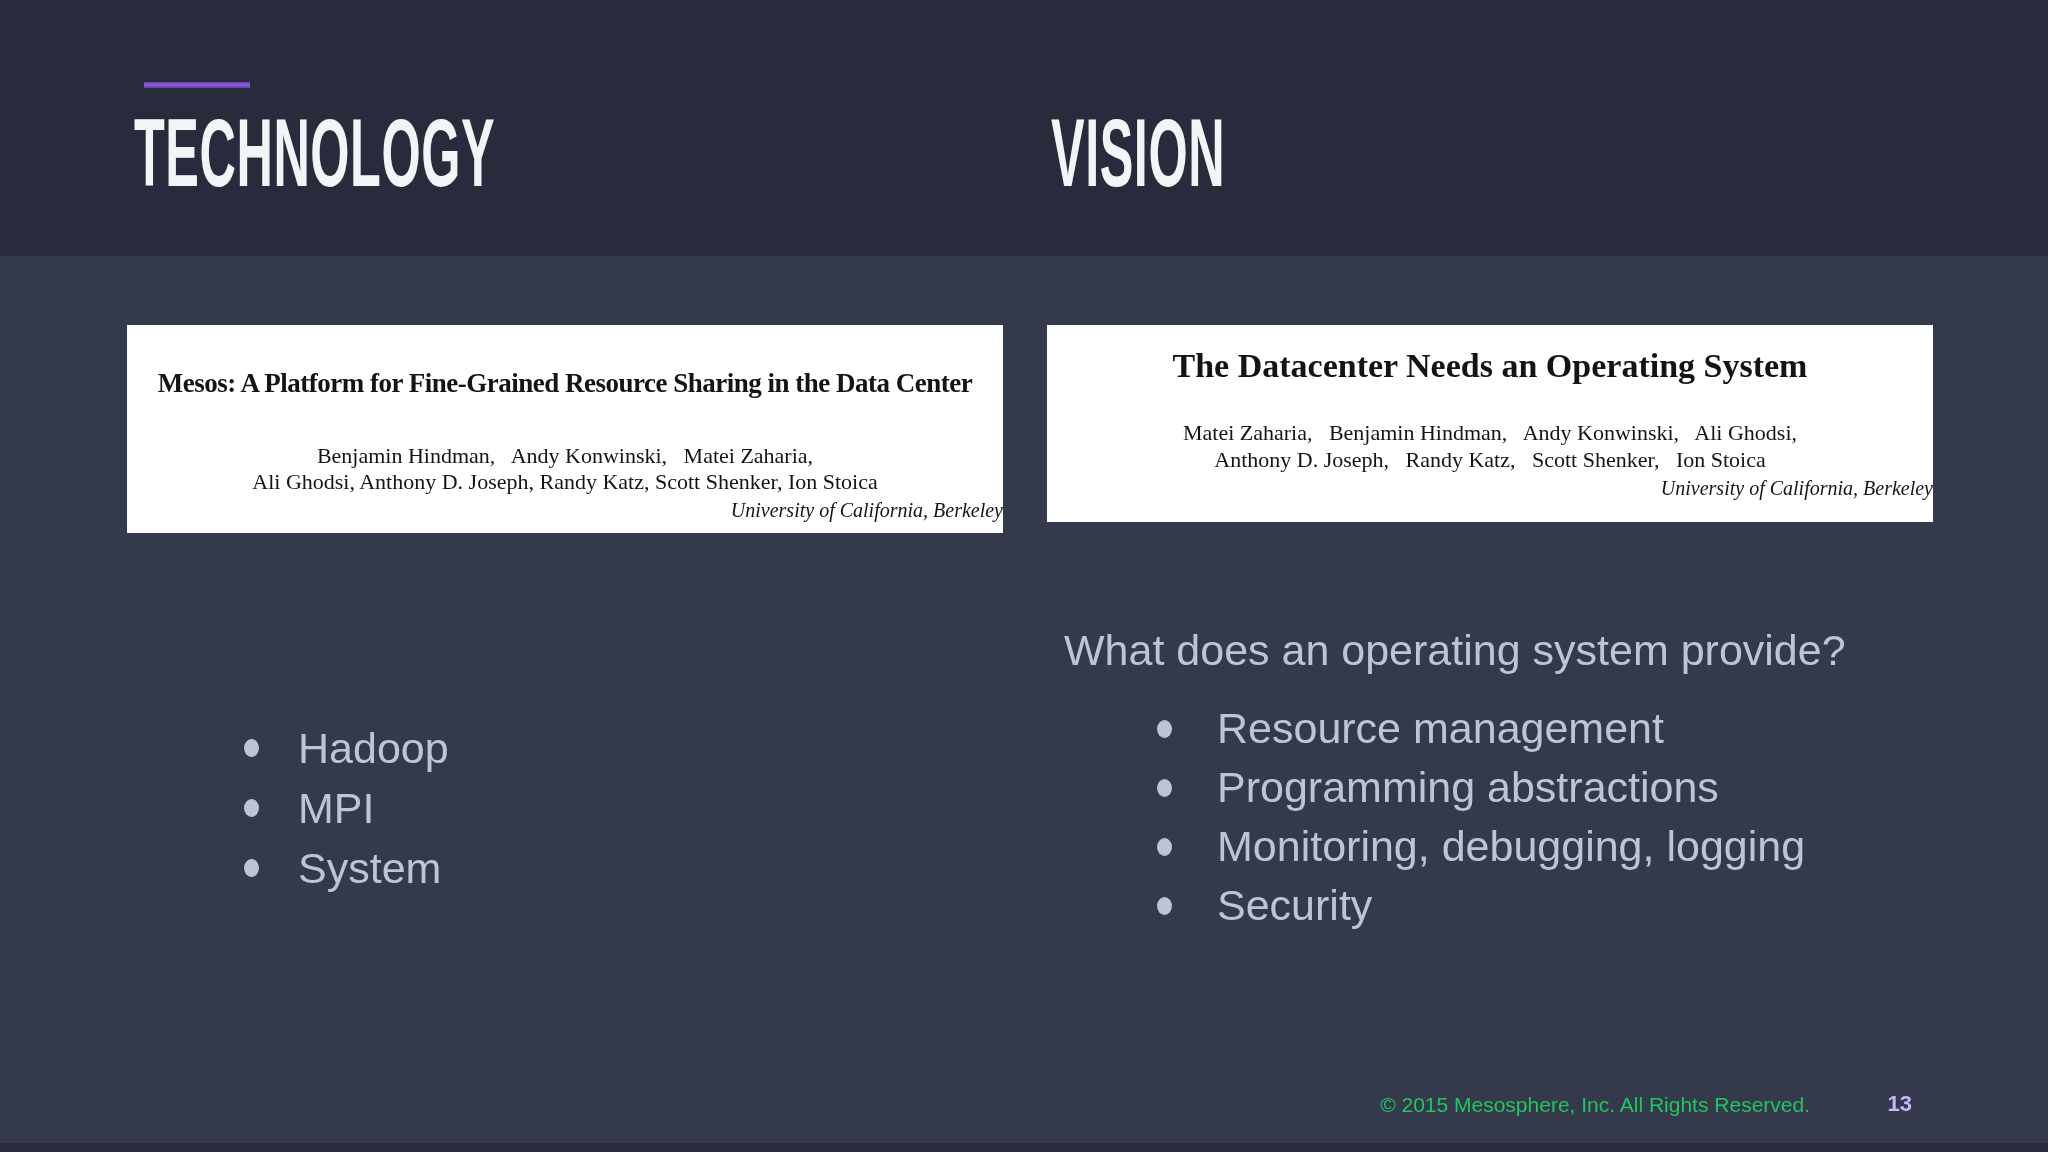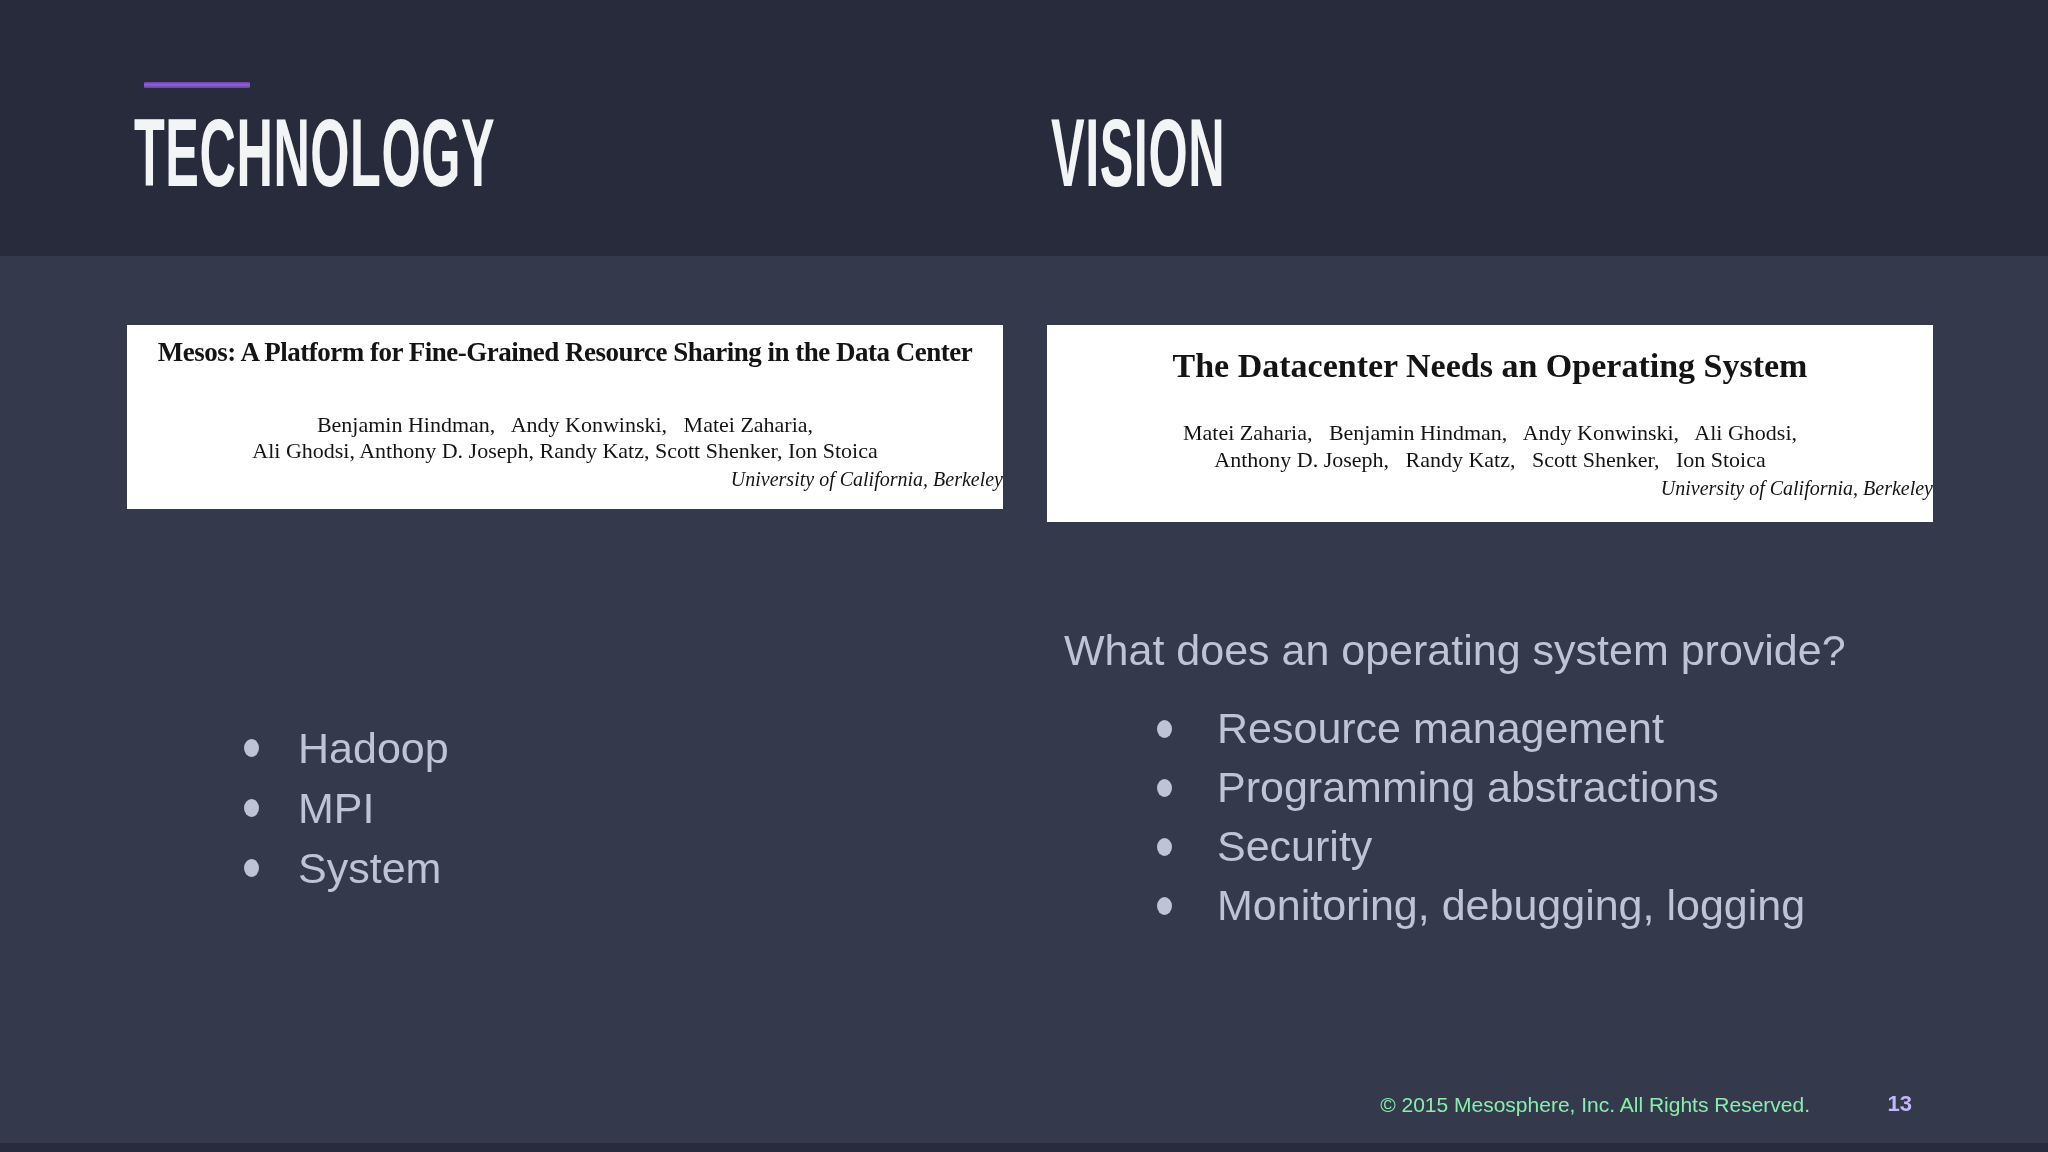--- a/index.html
+++ b/index.html
@@ -20,21 +20,21 @@
   }
   #heading-technology{left:134px;}
   #heading-vision{left:1051px;}
 
   
   .paper-card{
     position:absolute;background:#FFFFFF;color:#141414;
     font-family:"Liberation Serif",serif;text-align:center;
     box-sizing:border-box;
   }
-  #paper-card-mesos{left:127px;top:325px;width:876px;height:184px;padding-top:12px;}
+  #paper-card-mesos{left:127px;top:325px;width:876px;height:208px;padding-top:43px;}
   #paper-card-datacenter{left:1047px;top:325px;width:886px;height:197px;padding-top:22px;}
   .paper-title{font-weight:700;margin:0;white-space:nowrap;}
   #paper-card-mesos .paper-title{font-size:27px;letter-spacing:-0.5px;}
   #paper-card-datacenter .paper-title{font-size:34px;letter-spacing:0;}
   .paper-authors{margin:0;white-space:pre-wrap;font-size:22px;}
   #paper-card-mesos .paper-authors{margin-top:44px;line-height:26px;}
   #paper-card-datacenter .paper-authors{margin-top:34px;line-height:27px;}
   .paper-affiliation{margin:4px 0 1px 0;font-style:italic;font-size:20px;text-align:right;}
 
   
@@ -48,21 +48,21 @@
   ul.bullets .dot{flex:0 0 auto;width:15px;height:18px;border-radius:50%;background:#BDC4D3;}
   #bullets-left{left:244px;top:718px;}
   #bullets-left li{height:60px;}
   #bullets-left .dot{margin-right:39px;}
   #bullets-right{left:1157px;top:699px;}
   #bullets-right li{height:59px;}
   #bullets-right .dot{margin-right:45px;}
 
   
   .footer-copyright{
-    position:absolute;top:1094px;right:238px;color:#86efac;font-size:21px;line-height:1;
+    position:absolute;top:1094px;right:238px;color:#22c55e;font-size:21px;line-height:1;
   }
   .footer-page-number{
     position:absolute;top:1093px;right:136px;color:#c4b5fd;font-size:22px;font-weight:700;line-height:1;
   }
 </style>
 </head>
 <body>
 
 <div id="slide">
   <div class="header-band"></div>
@@ -104,23 +104,23 @@
     <li>
       <span class="dot"></span>
       <span>Resource management</span>
     </li>
     <li>
       <span class="dot"></span>
       <span>Programming abstractions</span>
     </li>
     <li>
       <span class="dot"></span>
-      <span>Security</span>
+      <span>Monitoring, debugging, logging</span>
     </li>
     <li>
       <span class="dot"></span>
-      <span>Monitoring, debugging, logging</span>
+      <span>Security</span>
     </li>
   </ul>
 
   <div class="footer-copyright">© 2015 Mesosphere, Inc. All Rights Reserved.</div>
   <div class="footer-page-number">13</div>
 </div>
 
 </body></html>

